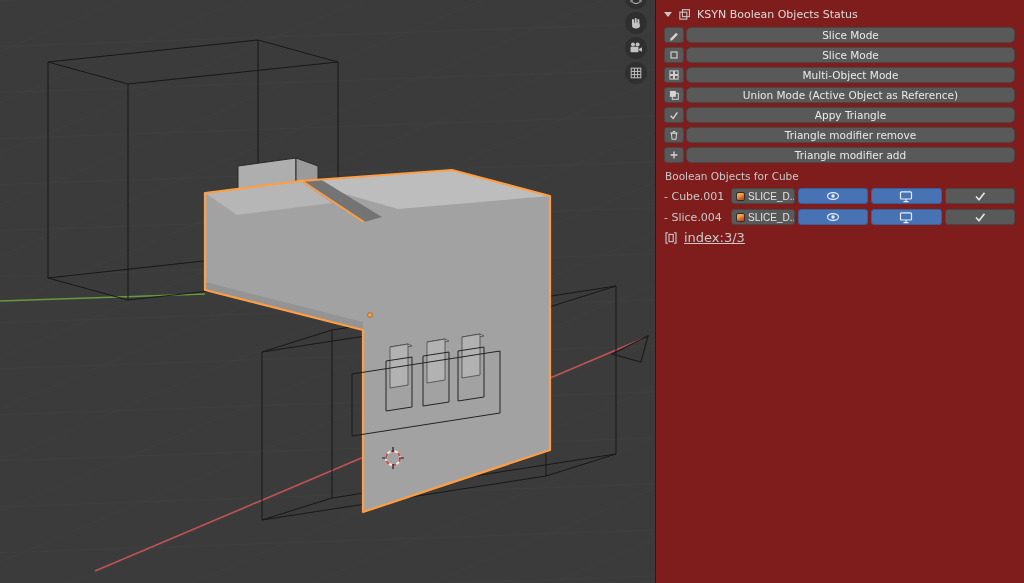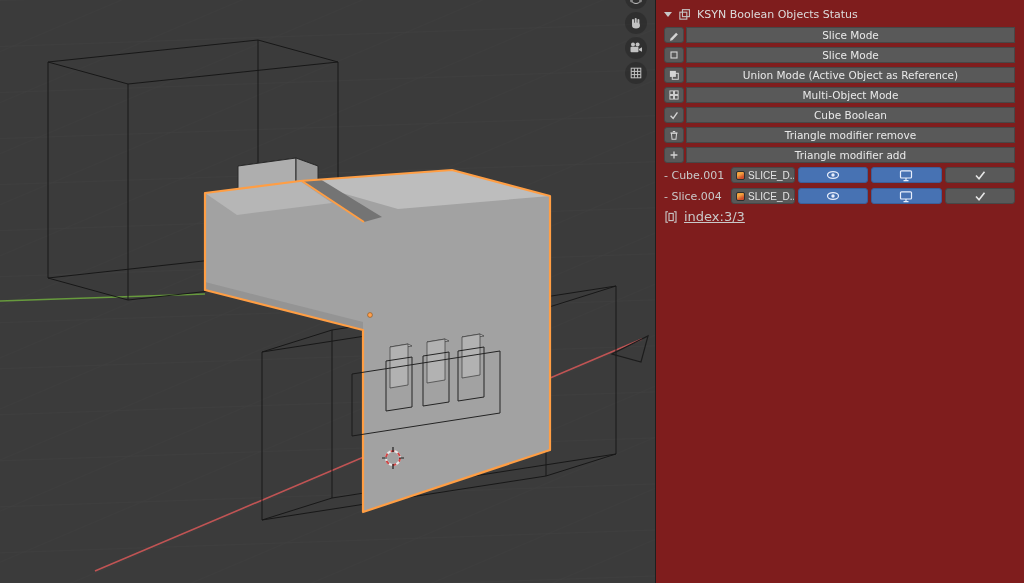--- a/index.html
+++ b/index.html
@@ -17,21 +17,21 @@
   
   .panel { position:absolute; top:0; right:0; width:369px; height:583px;
            background:#7f1d1d; border-left:1px solid #1f1f1f; box-sizing:border-box;
            padding:5px 9px 0 8px; color:#e0e0e0; font-size:11px; }
   .panel-header { display:flex; align-items:center; gap:6px; height:18px; margin-bottom:4px; color:#dcdcdc; }
   .chevron { width:0; height:0; border-left:4px solid transparent; border-right:4px solid transparent;
              border-top:5px solid #c8c8c8; }
   .btn-row { display:flex; gap:2px; height:16px; margin-bottom:4px; }
   .icon-btn { width:20px; height:16px; background:#595959; border:1px solid #474747; border-radius:3px;
               display:flex; align-items:center; justify-content:center; padding:0; box-sizing:border-box; }
-  .main-btn { flex:1; height:16px; background:#595959; border:1px solid #474747; border-radius:0;
+  .main-btn { flex:1; height:16px; background:#595959; border:1px solid #474747; border-radius:5px;
               color:#e9e9e9; font-size:10.5px; font-family:inherit; padding:0; line-height:13px; box-sizing:border-box; }
   .section-label { margin:7px 0 6px 1px; color:#c9c9c9; font-size:10.5px; }
   .obj-row { display:flex; align-items:center; gap:3px; height:16px; margin-bottom:5px; }
   .obj-name { width:64px; color:#c9c9c9; font-size:11px; flex:none; }
   .slice-btn { width:64px; flex:none; display:flex; align-items:center; gap:3px; height:16px;
                background:#595959; border:1px solid #474747; border-radius:3px; padding:0 4px;
                box-sizing:border-box; color:#e4e4e4; font-size:10px; overflow:hidden; white-space:nowrap; }
   .mat-chip { width:9px; height:9px; border-radius:2px; box-sizing:border-box; flex:none;
               background:linear-gradient(150deg,#f2a23f 35%,#cf4f2c 75%); border:1px solid #2e2e2e; }
   .blue-btn { flex:1; height:16px; background:#4772b3; border:1px solid #3a5f99; border-radius:3px;
@@ -176,47 +176,47 @@
     <button class="icon-btn">
       <svg width="12" height="12" viewBox="0 0 14 14" fill="none" stroke="#d4d4d4" stroke-width="1.3">
           <rect x="3.5" y="3.5" width="7" height="7"></rect>
         </svg>
     </button>
     <button class="main-btn">Slice Mode</button>
   </div>
 
   <div class="btn-row">
     <button class="icon-btn">
-      <svg width="12" height="12" viewBox="0 0 14 14">
-          <rect x="2.2" y="2.2" width="7" height="7" fill="#d4d4d4"></rect>
-          <rect x="5" y="5" width="7" height="7" fill="none" stroke="#d4d4d4" stroke-width="1.2"></rect>
-        </svg>
-    </button>
-    <button class="main-btn">Union Mode (Active Object as Reference)</button>
-  </div>
-
-  <div class="btn-row">
-    <button class="icon-btn">
       <svg width="12" height="12" viewBox="0 0 14 14" fill="none" stroke="#d4d4d4" stroke-width="1.1">
           <rect x="2.2" y="2.2" width="4.2" height="4.2"></rect>
           <rect x="7.6" y="2.2" width="4.2" height="4.2"></rect>
           <rect x="2.2" y="7.6" width="4.2" height="4.2"></rect>
           <rect x="7.6" y="7.6" width="4.2" height="4.2"></rect>
         </svg>
     </button>
     <button class="main-btn">Multi-Object Mode</button>
   </div>
 
   <div class="btn-row">
     <button class="icon-btn">
+      <svg width="12" height="12" viewBox="0 0 14 14">
+          <rect x="2.2" y="2.2" width="7" height="7" fill="#d4d4d4"></rect>
+          <rect x="5" y="5" width="7" height="7" fill="none" stroke="#d4d4d4" stroke-width="1.2"></rect>
+        </svg>
+    </button>
+    <button class="main-btn">Union Mode (Active Object as Reference)</button>
+  </div>
+
+  <div class="btn-row">
+    <button class="icon-btn">
       <svg width="12" height="12" viewBox="0 0 14 14" fill="none" stroke="#d4d4d4" stroke-width="1.6">
           <path d="M3,8 l3,3 5,-7"></path>
         </svg>
     </button>
-    <button class="main-btn">Cube Boolean</button>
+    <button class="main-btn">Appy Triangle</button>
   </div>
 
 
   <div class="btn-row">
     <button class="icon-btn">
       <svg width="12" height="12" viewBox="0 0 14 14" fill="none" stroke="#d4d4d4" stroke-width="1.2">
           <path d="M4,5 h6 l-0.7,7 h-4.6 Z"></path>
           <path d="M2.8,4.6 H11.2 M5.6,3 h2.8"></path>
         </svg>
     </button>
@@ -225,20 +225,21 @@
 
   <div class="btn-row">
     <button class="icon-btn">
       <svg width="12" height="12" viewBox="0 0 14 14" fill="none" stroke="#d4d4d4" stroke-width="1.5">
           <path d="M7,3 V11 M3,7 H11"></path>
         </svg>
     </button>
     <button class="main-btn">Triangle modifier add</button>
   </div>
 
+  <div class="section-label">Boolean Objects for Cube</div>
 
   <div class="obj-row">
     <span class="obj-name">- Cube.001</span>
     <button class="slice-btn">
       <span class="mat-chip"></span>
       <span>SLICE_D...</span>
     </button>
     <button class="blue-btn">
       <svg width="16" height="12" viewBox="0 0 16 12">
           <ellipse cx="8" cy="6" rx="5.5" ry="3.4" fill="none" stroke="#e8eefc" stroke-width="1.2"></ellipse>

